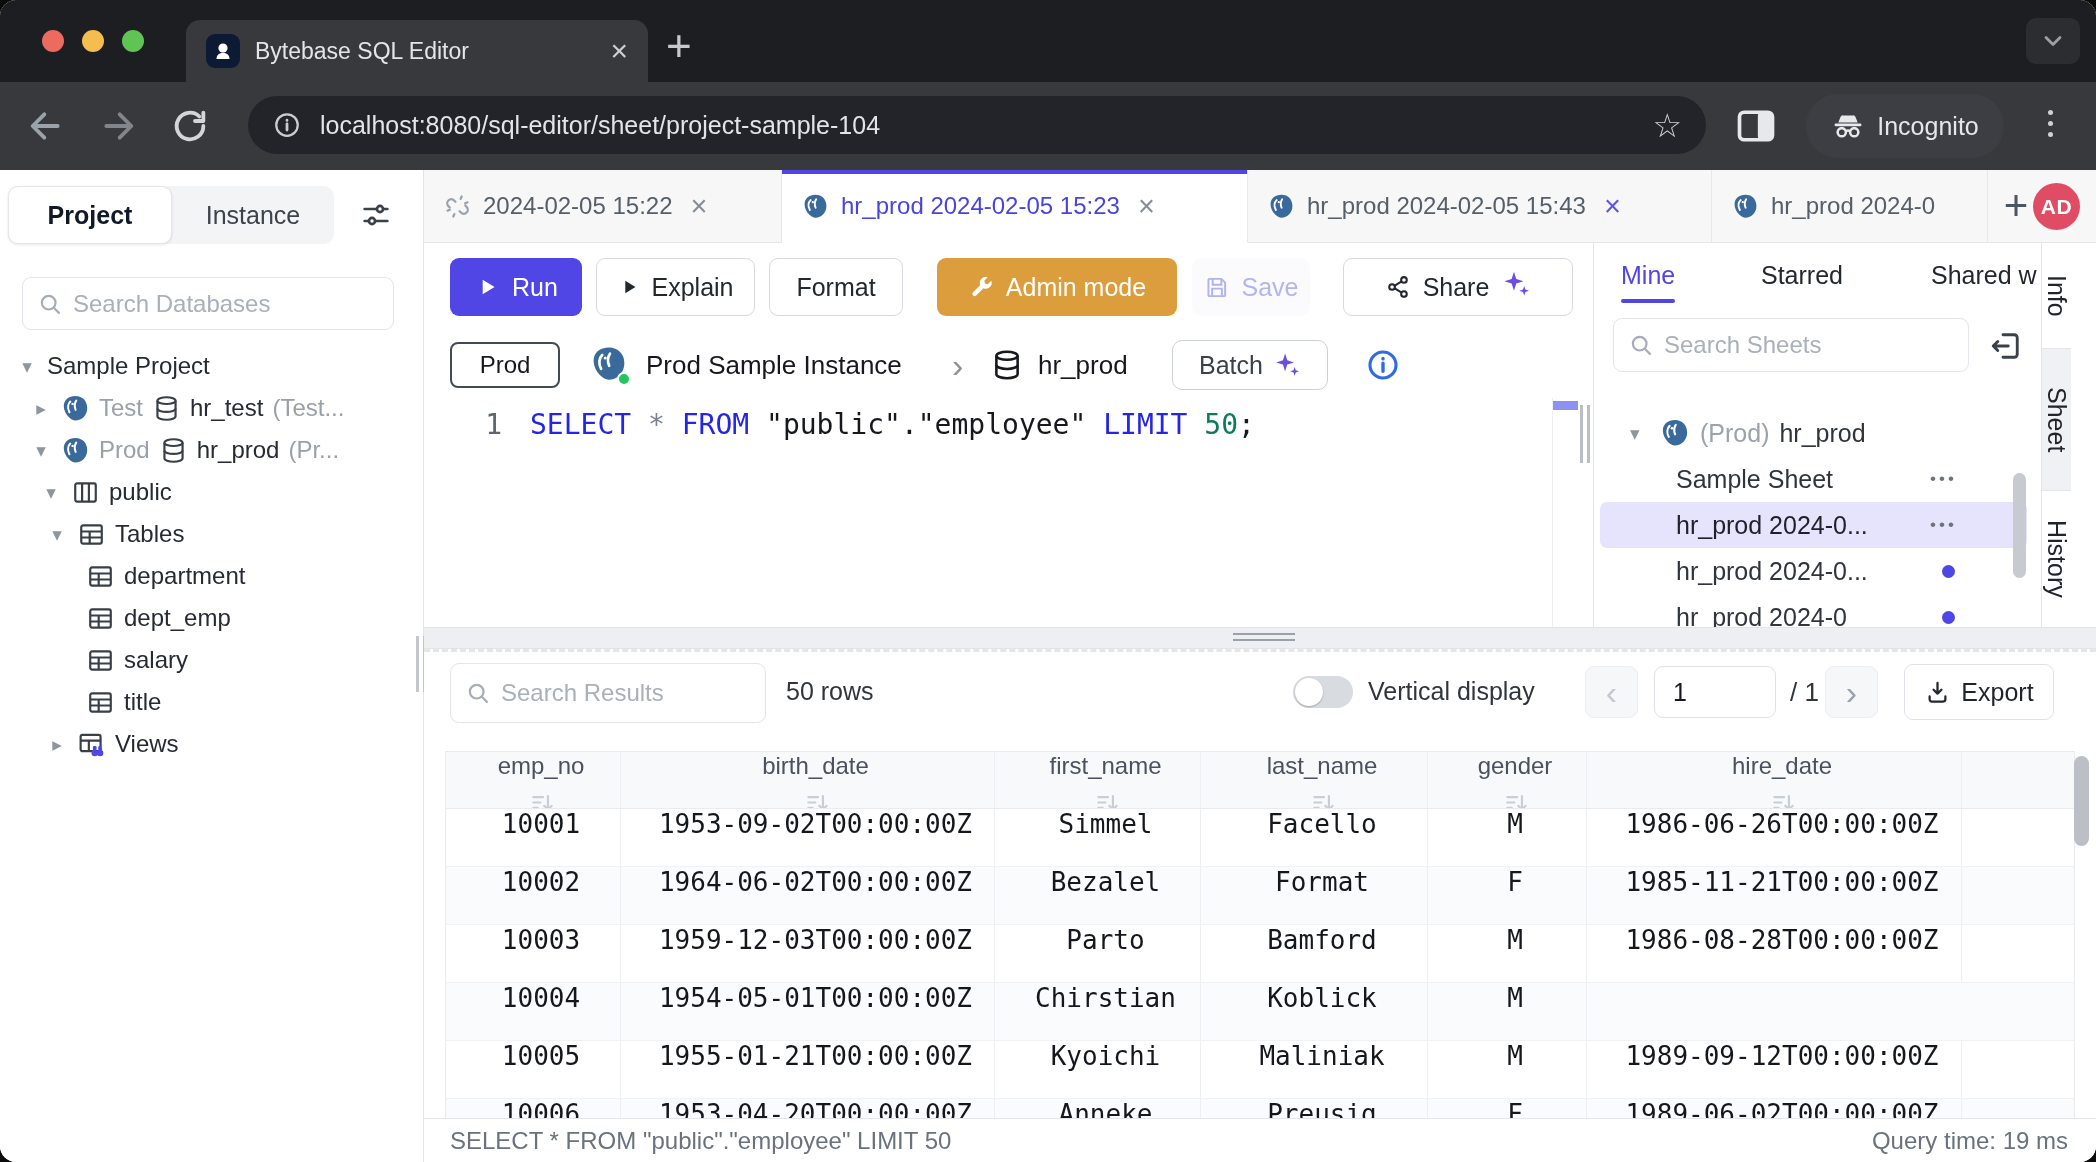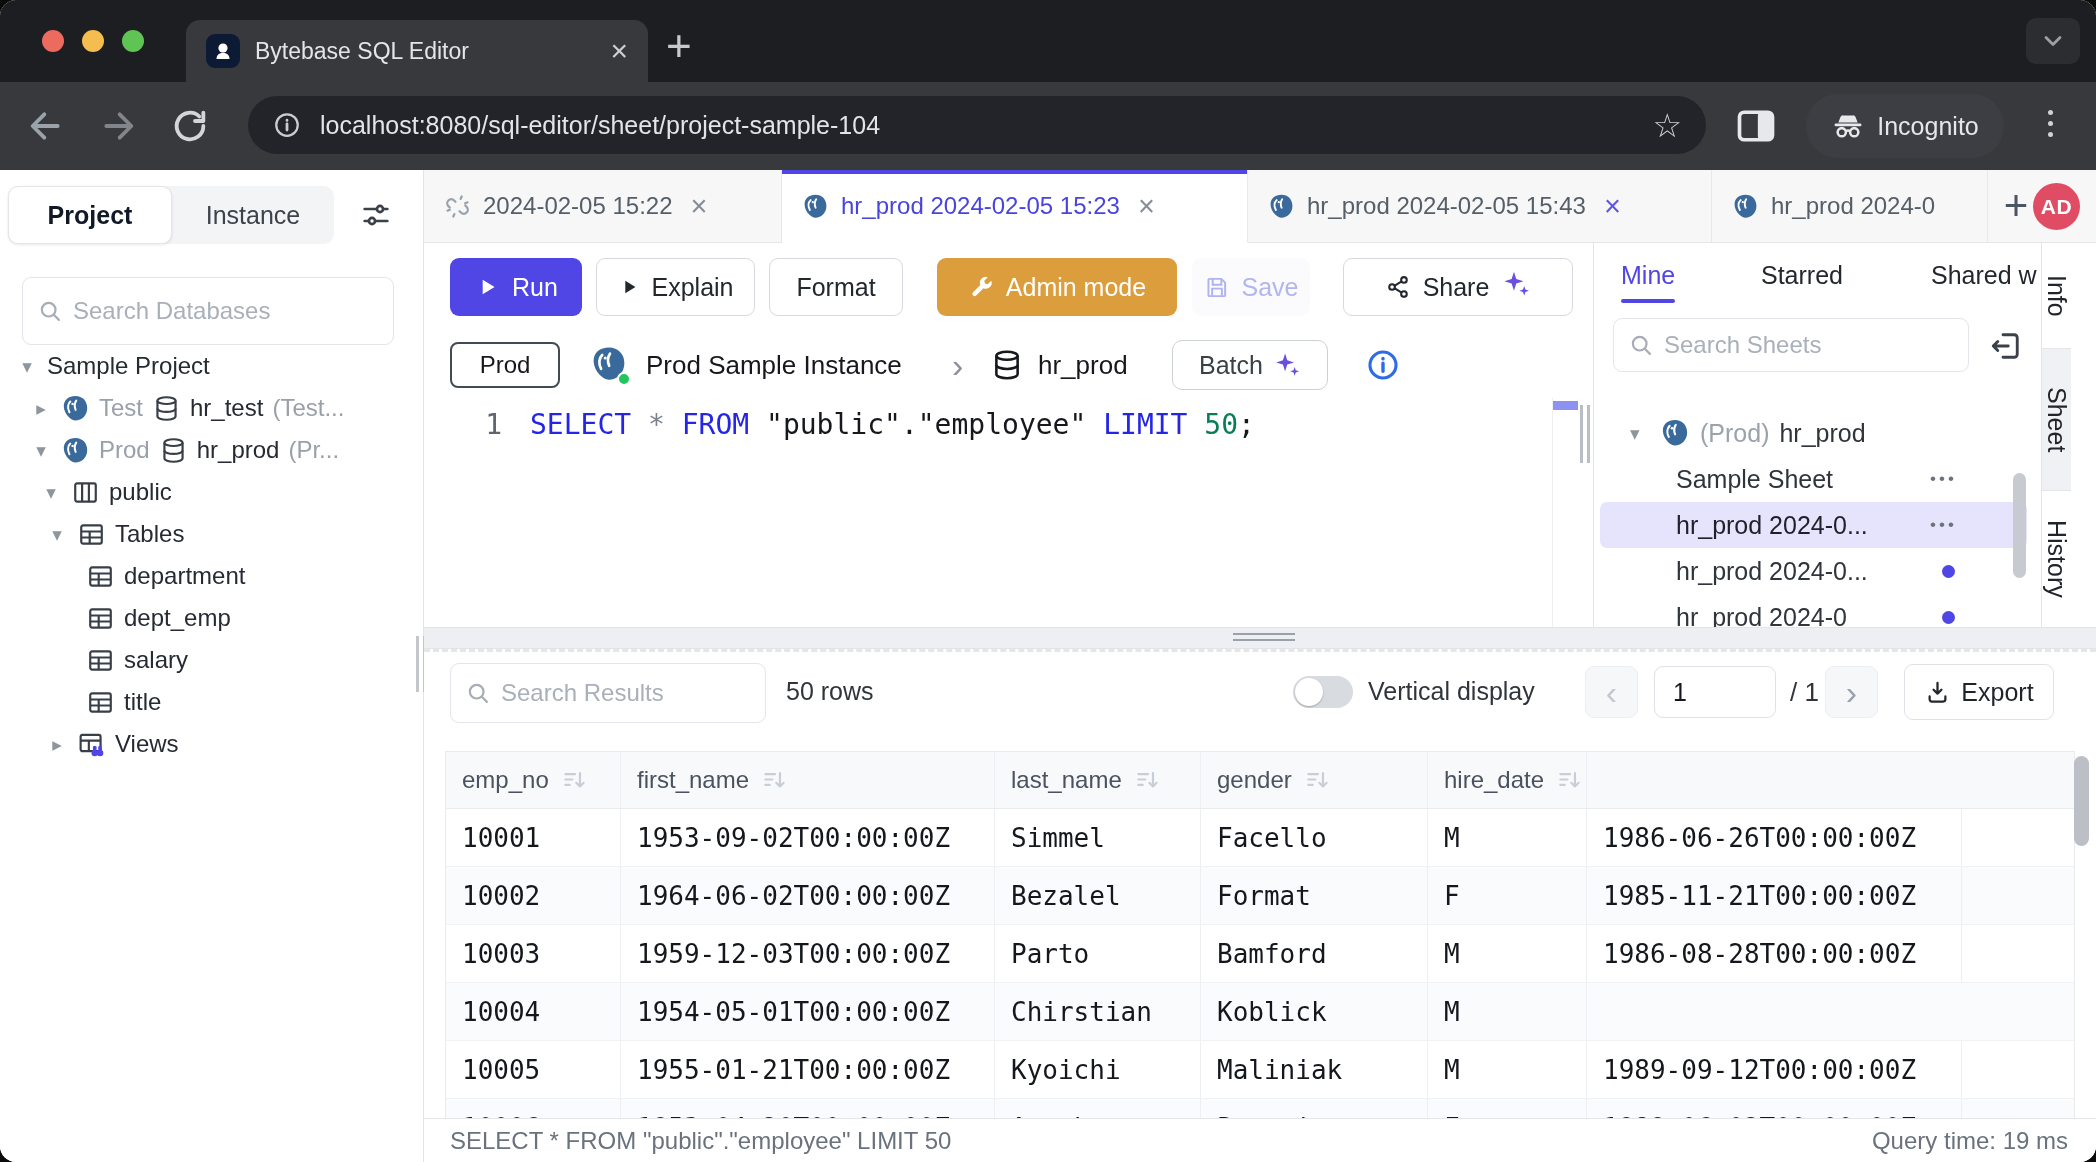--- a/index.html
+++ b/index.html
@@ -51,21 +51,21 @@
                      box-shadow:0 1px 3px rgba(15,23,42,.10); color:#111827; font-weight:600; }
   .filter { position:absolute; left:352px; top:22px; width:48px; height:46px;
             display:flex; align-items:center; justify-content:center; }
   .filter svg{width:32px;height:32px}
   .search-box { border:1.5px solid #e2e5e9; border-radius:9px; display:flex; align-items:center;
                 padding:0 14px; gap:10px; background:#fff; }
   .search-box svg{width:26px;height:26px;flex:none}
   .search-box input { border:none; outline:none; font-size:24px; color:#333; width:100%;
                       font-family:"Liberation Sans",sans-serif; background:transparent; }
   .search-box input::placeholder { color:#a9b0ba; }
-  .db-search { position:absolute; left:22px; top:107px; width:372px; height:68px; }
+  .db-search { position:absolute; left:22px; top:107px; width:372px; height:53px; }
   .tree { position:absolute; left:0; top:175px; right:2px; }
   .trow { height:42px; display:flex; align-items:center; gap:9px; font-size:24px; color:#262b33;
           white-space:nowrap; overflow:hidden; margin:0 3px; border-radius:8px; }
   .trow .caret { width:22px; color:#8f959d; font-size:19px; text-align:center; flex:none; }
   .trow .ticon { width:29px; height:29px; flex:none; }
   .trow .ticon svg{width:100%;height:100%;display:block}
   .trow .seg-muted { color:#99a0aa; }
   .trow.selected { background:#e4e3fc; }
   .sb-handle { position:absolute; left:416px; top:636px; display:flex; gap:4px; }
   .sb-handle i { width:3px; height:56px; background:#c3c7cd; display:block; }
@@ -198,21 +198,21 @@
   .export { position:absolute; left:1480px; top:12px; width:150px; height:56px; border:1.5px solid #dfe2e7;
             border-radius:9px; display:flex; align-items:center; justify-content:center; gap:10px;
             font-size:25px; color:#1f242b; }
   .export svg{width:27px;height:27px}
   .rtable { position:absolute; left:21px; right:21px; top:99px; border:1px solid #e9ebee; }
   .rrow { display:grid; grid-template-columns:175px 374px 206px 227px 159px 375px 1fr; }
   .rrow.header { height:57px; background:#f8f9fb; border-bottom:1px solid #e9ebee; }
   .rrow.body { height:58px; border-bottom:1px solid #f0f2f4; background:#fff; }
   .rrow.body.even { background:#fafbfc; }
   .cell { display:flex; align-items:center; padding-left:16px; border-right:1px solid #edeff2;
-          overflow:hidden; white-space:nowrap; }
+          overflow:hidden; white-space:nowrap;flex-direction:column; }
   .cell:last-child { border-right:none; }
   .hcell { font-size:24px; color:#4a5260; gap:10px; }
   .hcell .sort-ic{width:26px;height:26px;margin-left:2px} .hcell .sort-ic svg{width:100%;height:100%;display:block}
   .bcell { font-family:"DejaVu Sans Mono", monospace; font-size:26px; color:#14171c; }
   .r-scroll { position:absolute; right:7px; top:104px; width:15px; height:90px; border-radius:8px; background:#bcc0c6; }
 
   
   .statusbar { position:absolute; left:424px; top:1118px; right:0; height:44px; background:#fff;
                border-top:1px solid #e4e6ea; }
   .sb-q { position:absolute; left:26px; top:0; height:44px; display:flex; align-items:center;
@@ -682,20 +682,29 @@
             <path d="M12 3.5v9.5m-3.5-3.5L12 13l3.5-3.5"></path>
             <path d="M5 15.5v2.6A1.9 1.9 0 0 0 6.9 20h10.2a1.9 1.9 0 0 0 1.9-1.9v-2.6"></path>
           </g>
         </svg>
       <span>Export</span>
     </div>
     <div class="rtable" id="rtable">
         <div class="rrow header">
           <div class="cell hcell">
             <span>emp_no</span>
+            <span class="sort-ic">
+              <svg viewBox="0 0 24 24" fill="none" stroke="#c8ced6" stroke-width="2" stroke-linecap="round">
+                <path d="M4 6.5h9M4 11.5h6.5M4 16.5h4"></path>
+                <path d="M17.5 5.5v12.5m0 0-3.4-3.4m3.4 3.4 3.4-3.4"></path>
+              </svg>
+            </span>
+          </div>
+          <div class="cell hcell">
+            <span>birth_date</span>
             <span class="sort-ic">
               <svg viewBox="0 0 24 24" fill="none" stroke="#c8ced6" stroke-width="2" stroke-linecap="round">
                 <path d="M4 6.5h9M4 11.5h6.5M4 16.5h4"></path>
                 <path d="M17.5 5.5v12.5m0 0-3.4-3.4m3.4 3.4 3.4-3.4"></path>
               </svg>
             </span>
           </div>
           <div class="cell hcell">
             <span>first_name</span>
             <span class="sort-ic">

